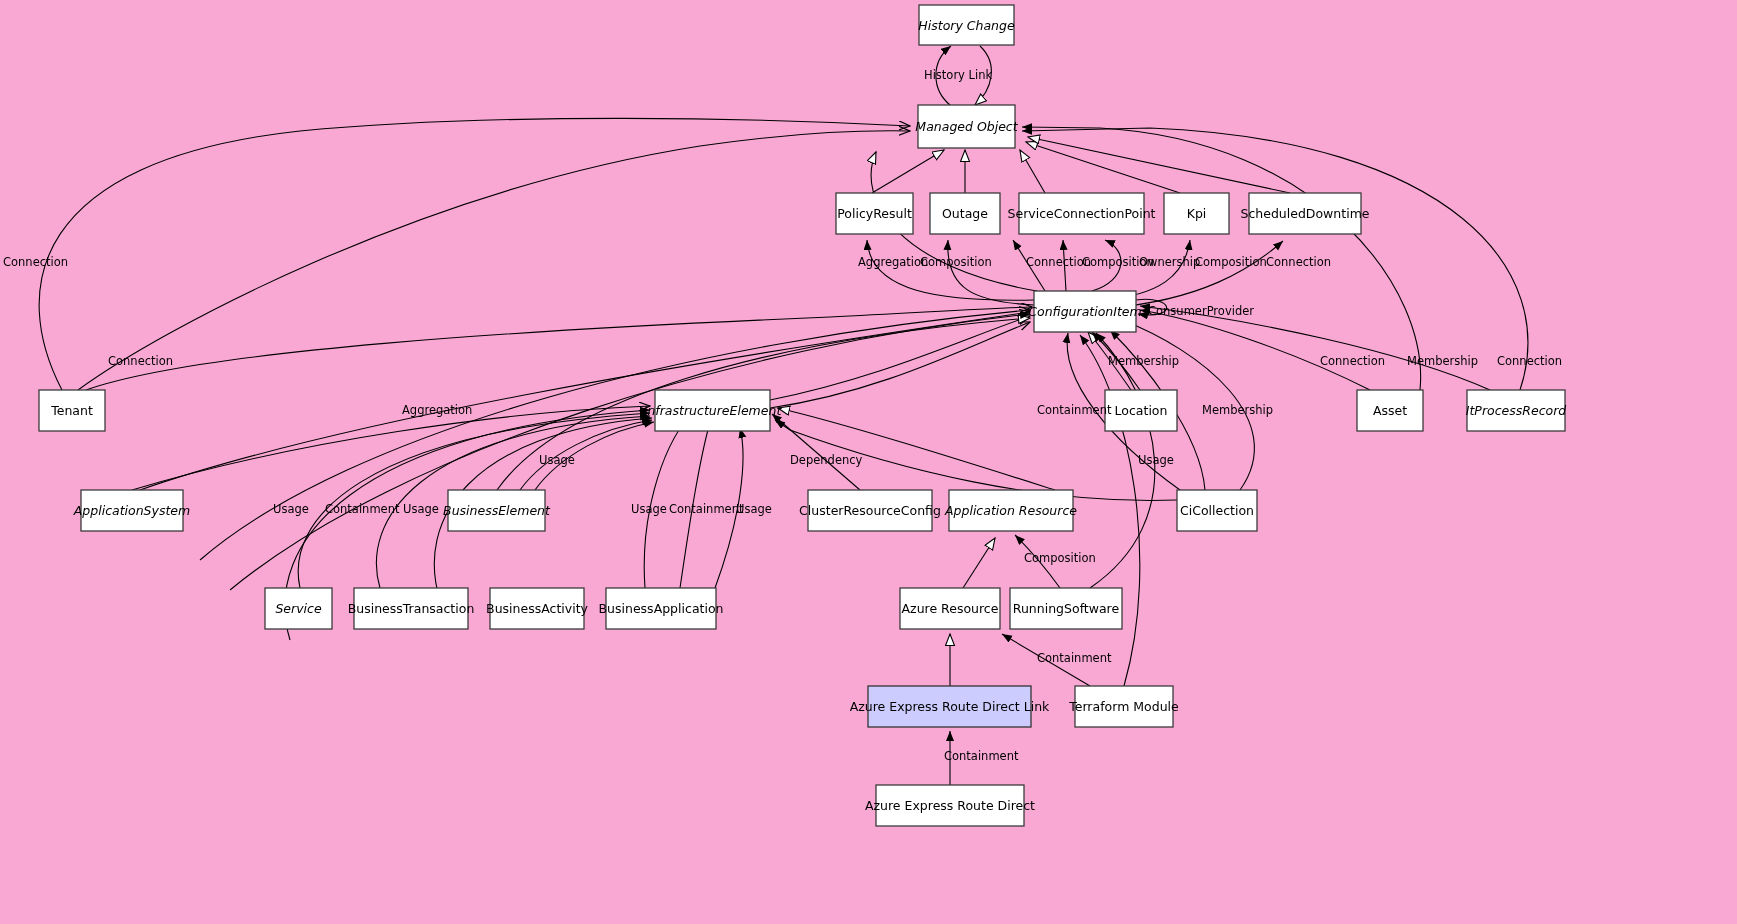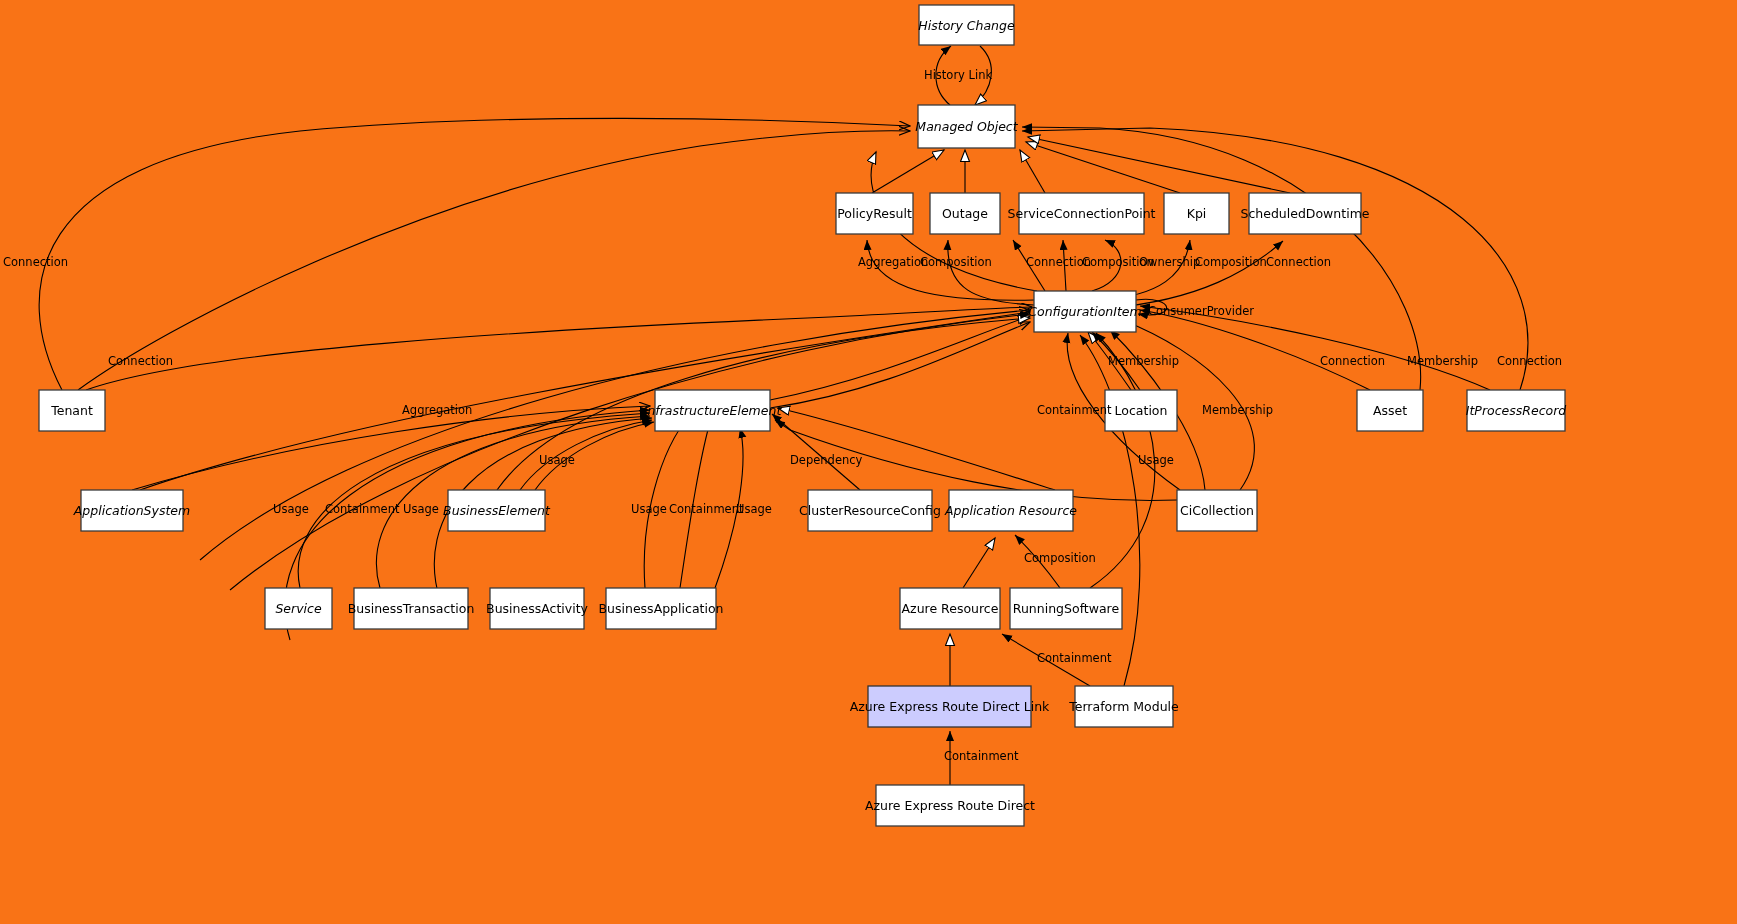--- a/index.html
+++ b/index.html
@@ -1,17 +1,17 @@
 <!DOCTYPE html>
 <html><head>
 <meta charset="utf-8">
 <style>
   html,body{margin:0;padding:0;background:#ffffff;}
   body{font-family:"DejaVu Sans","Liberation Sans",sans-serif;}
-  #stage{position:relative;width:1737px;height:924px;background:#f97316;overflow:hidden;}
+  #stage{position:relative;width:1737px;height:924px;background:#f9a8d4;overflow:hidden;}
   svg{position:absolute;top:0;left:0;width:1737px;height:924px;}
   .edge{fill:none;stroke:#000;stroke-width:1.1;}
   .nodebox{fill:#ffffff;stroke:#3b3b3b;stroke-width:1.3;}
   .nodebox.hl{fill:#ccccfe;stroke:#333;}
   .nlabel{font-family:"DejaVu Sans","Liberation Sans",sans-serif;font-size:12.5px;fill:#000;text-anchor:middle;dominant-baseline:middle;}
   .nlabel.ital{font-style:italic;}
   .elabel{font-family:"DejaVu Sans","Liberation Sans",sans-serif;font-size:11.5px;fill:#000;}
 </style>
 </head>
 <body>

